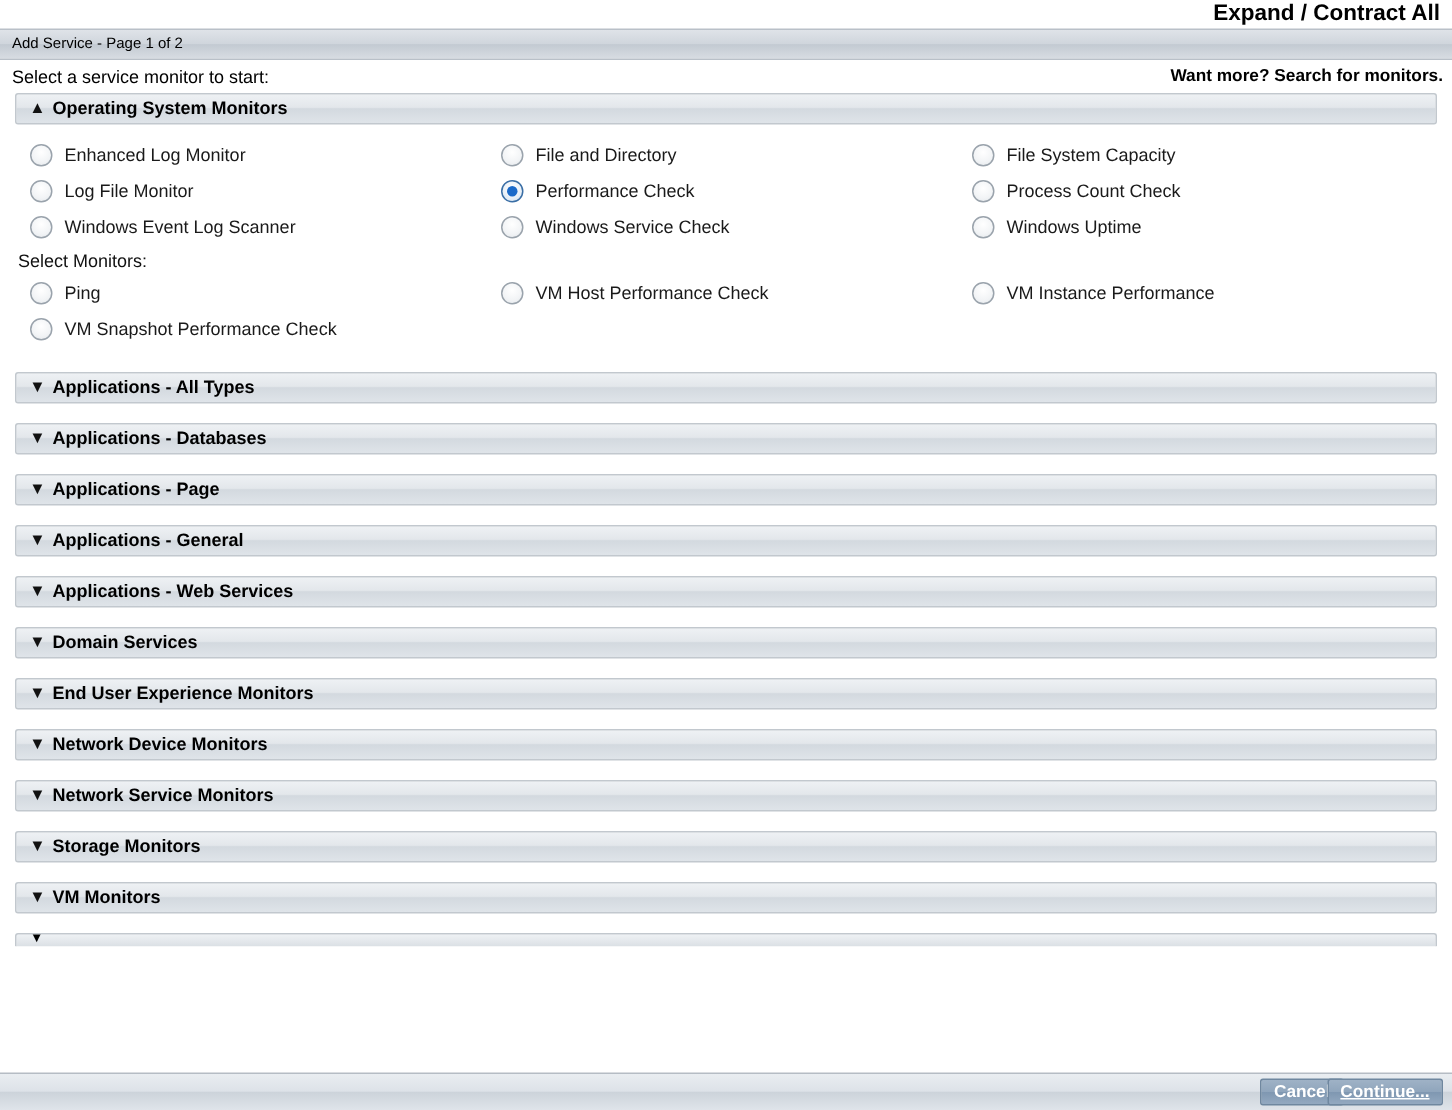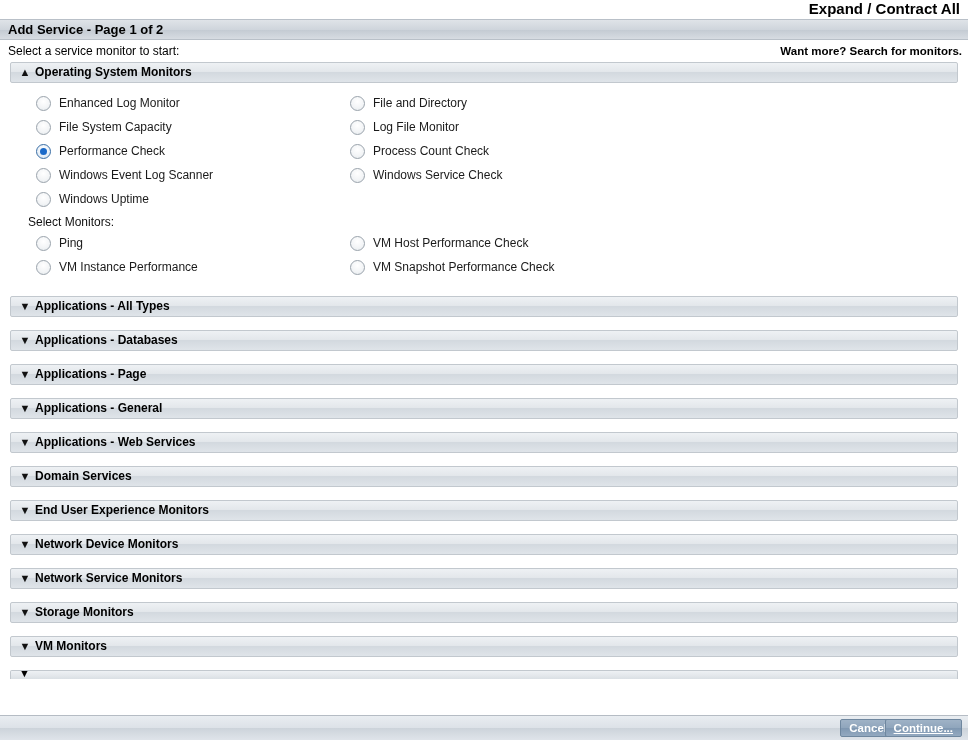--- a/index.html
+++ b/index.html
@@ -29,22 +29,22 @@
   .top-links a {
     color: #000;
     text-decoration: none;
   }
   .title-bar {
     background: linear-gradient(to bottom, #dfe3e8 0%, #cfd5dc 50%, #c3cad2 51%, #d7dce2 100%);
     border-top: 1px solid #b9c0c8;
     border-bottom: 1px solid #b9c0c8;
     height: 19px;
     line-height: 19px;
-    font-size: 13px;
-    font-weight: bold;
+    font-size: 10px;
+    font-weight: normal;
     padding-left: 8px;
     color: #000;
   }
   .subhead {
     position: relative;
     height: 22px;
     line-height: 22px;
     padding: 0 8px 0 8px;
     font-size: 12px;
   }
@@ -82,21 +82,20 @@
     top: 0;
     width: 12px;
     height: 19px;
     line-height: 19px;
     font-size: 11px;
     color: #111;
     text-align: center;
   }
   .panel-body {
     padding: 8px 0 4px 0;
-    margin-left: 16px;
   }
   .grid {
     display: flex;
     flex-wrap: wrap;
   }
   .cell {
     width: 314px;
     box-sizing: border-box;
     height: 24px;
     display: flex;

